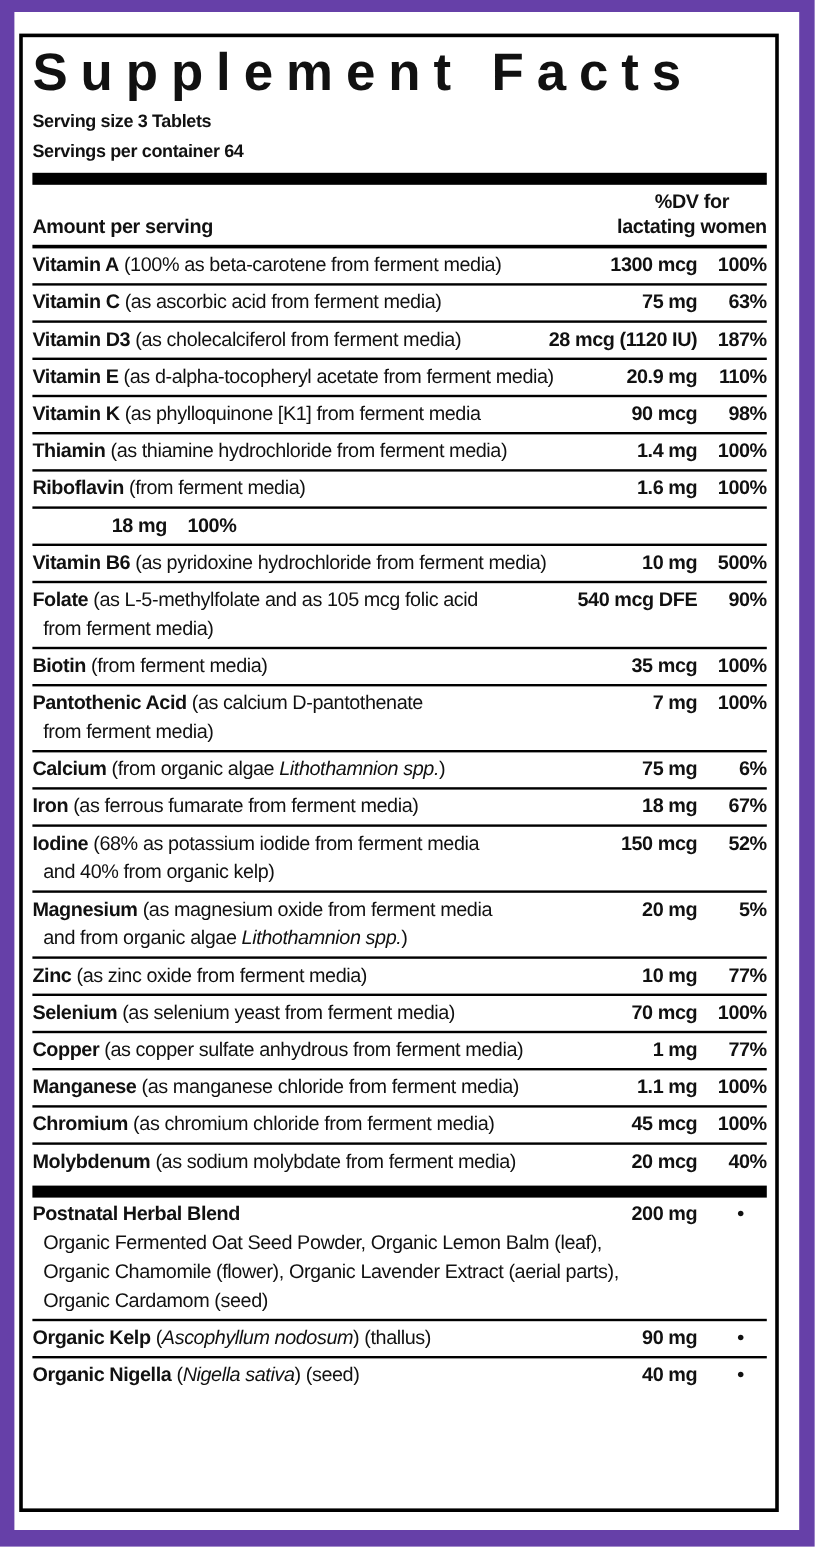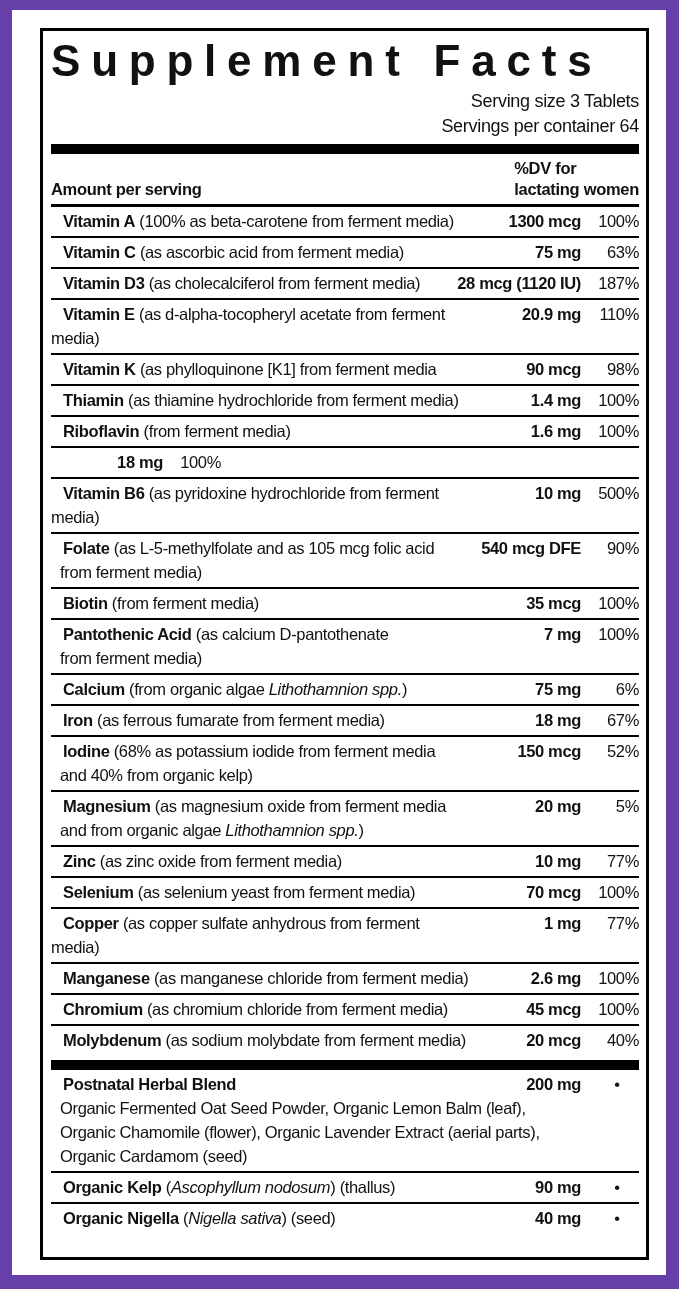--- a/index.html
+++ b/index.html
@@ -9,86 +9,85 @@
     color: #111;
     background: #fff;
   }
   .frame {
     width: 679px; height: 1289px;
     padding: 10px 13px 14px 12px;
   }
   .inner {
     width: 100%; height: 100%;
     background: #fff;
-    padding: 18px 17px 15px 28px;
+    padding: 18px 17px 15px 4px;
   }
   .box {
     width: 100%; height: 100%;
     border: 3px solid #000;
     padding: 4px 7px 0 8px;
     overflow: hidden;
     background: #fff;
   }
   .title {
     font-size: 44px;
     font-weight: 700;
     letter-spacing: 0.245em;
     white-space: nowrap;
     line-height: 1.1;
     margin: 2px 0 4px 0;
     overflow: hidden;
   }
   .serving-line {
-    font-weight: 400;
-    font-size: 18px;
+    font-weight: 700;
+    font-size: 15px;
     line-height: 25px;
     letter-spacing: -0.3px;
-    text-align: right;
   }
   .bar {
     height: 10px;
     background: #000;
     margin: 5px 0 0 0;
   }
   .colhead {
     display: flex;
     justify-content: space-between;
     align-items: flex-end;
     border-bottom: 3px solid #000;
     padding: 4px 0 4px 0;
     font-weight: 700;
     font-size: 16.5px;
     line-height: 21px;
     letter-spacing: -0.3px;
   }
-  .colhead .right { text-align: left; }
+  .colhead .right { text-align: center; }
   .rows .row { border-bottom: 2px solid #000; padding: 2px 0 3px 0; }
   .rows .row:last-child { border-bottom: none; }
   .row, .extra-line, .footnote {
     font-size: 16.5px;
     line-height: 24px;
     letter-spacing: -0.35px;
   }
   .row-line { display: flex; align-items: flex-start; }
   .desc { flex: 1 1 auto; min-width: 0; }
-  .nm { font-weight: 700; margin-left: 12px; }
+  .nm { font-weight: 700; }
   .amt {
     flex: 0 1 auto;
     min-width: 112px;
     text-align: right;
     white-space: nowrap;
     font-weight: 700;
     padding-left: 6px;
   }
   .dv {
     flex: 0 0 58px;
     width: 58px;
     text-align: right;
     white-space: nowrap;
-    font-weight: 400;
+    font-weight: 700;
   }
   .dv.bullet { text-align: center; padding-left: 14px; }
   .extra-line { padding-left: 9px; }
   .it { font-style: italic; }
 </style>
 </head>
 <body>
 
 <div class="frame" style="background: rgb(102, 64, 168);">
   <div class="inner">
@@ -242,21 +241,21 @@
           <div class="row">
     <div class="row-line">
       <div class="desc"><span class="nm">Copper</span><span class="segs"><span> (as copper sulfate anhydrous from ferment media)</span></span></div>
       <div class="amt">1 mg</div>
       <div class="dv">77%</div>
     </div>
   </div>
           <div class="row">
     <div class="row-line">
       <div class="desc"><span class="nm">Manganese</span><span class="segs"><span> (as manganese chloride from ferment media)</span></span></div>
-      <div class="amt">2.6 mg</div>
+      <div class="amt">1.1 mg</div>
       <div class="dv">100%</div>
     </div>
   </div>
           <div class="row">
     <div class="row-line">
       <div class="desc"><span class="nm">Chromium</span><span class="segs"><span> (as chromium chloride from ferment media)</span></span></div>
       <div class="amt">45 mcg</div>
       <div class="dv">100%</div>
     </div>
   </div>

